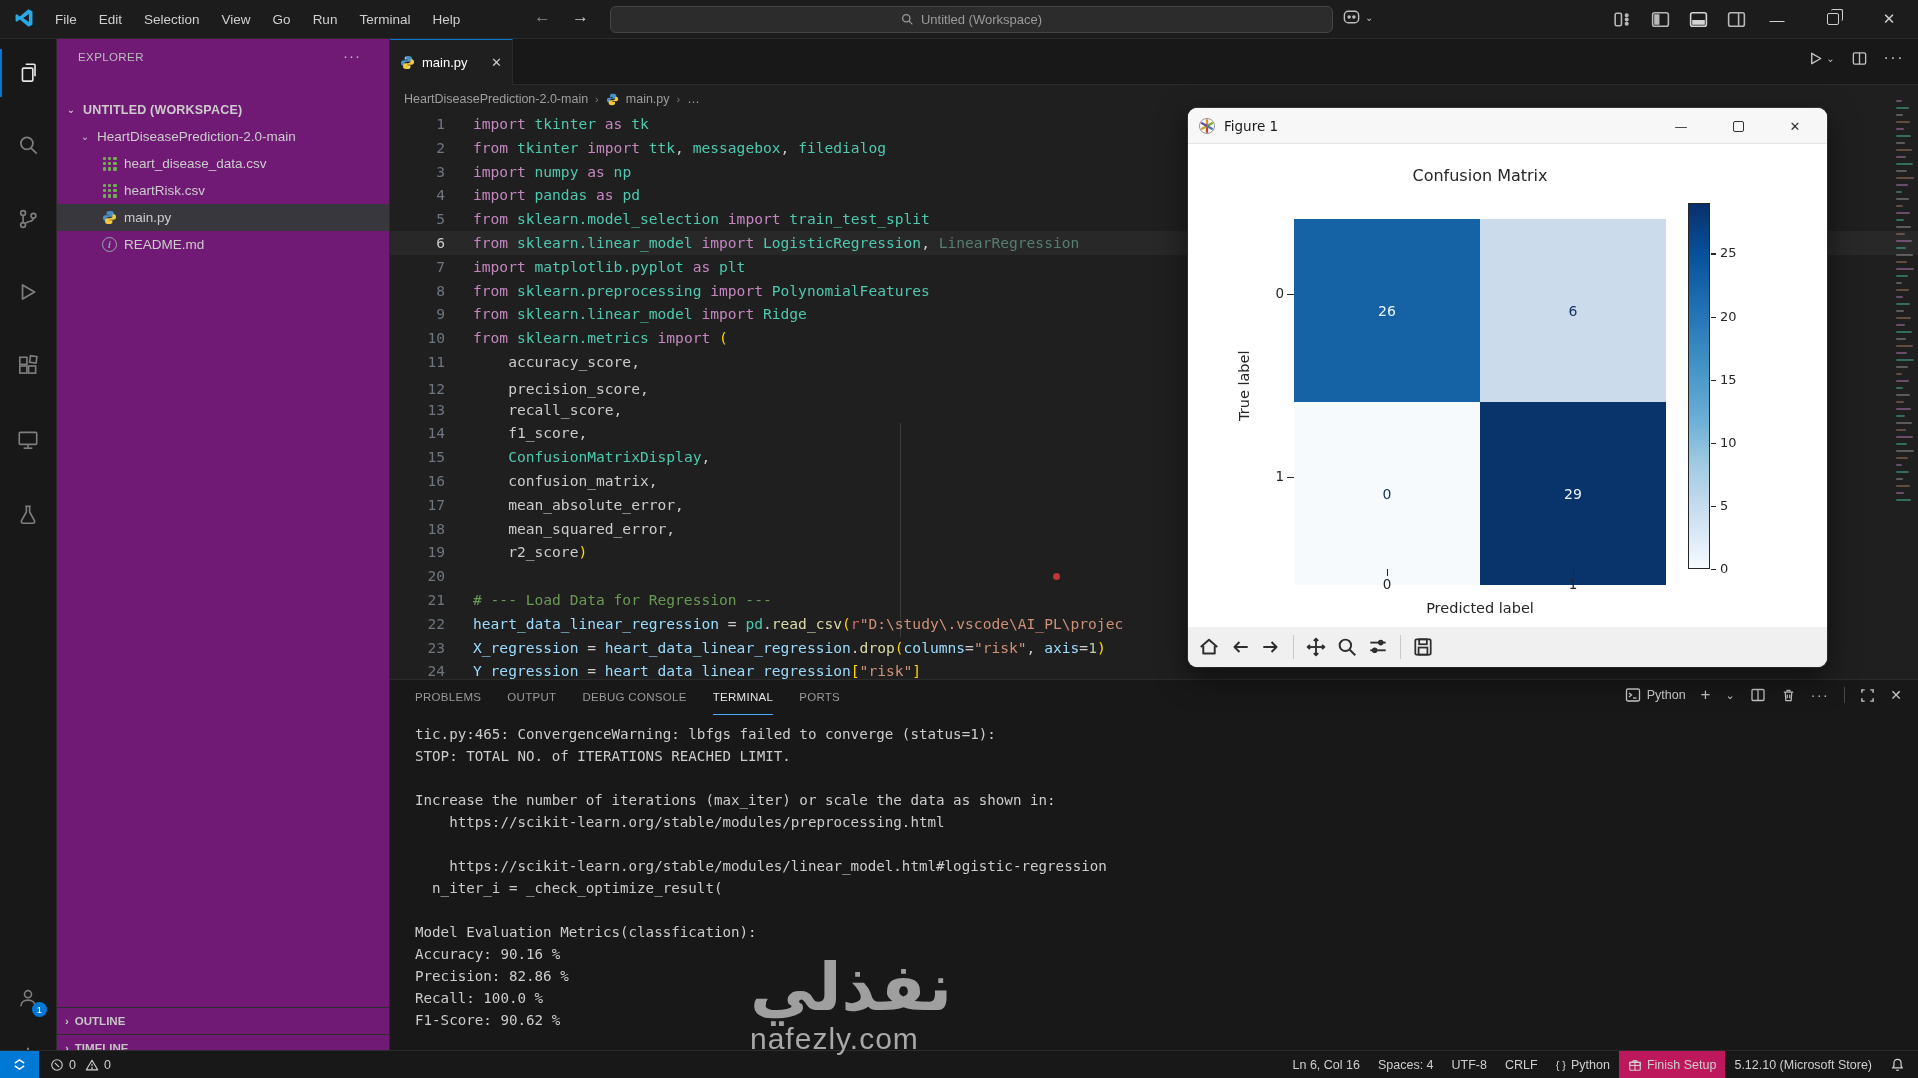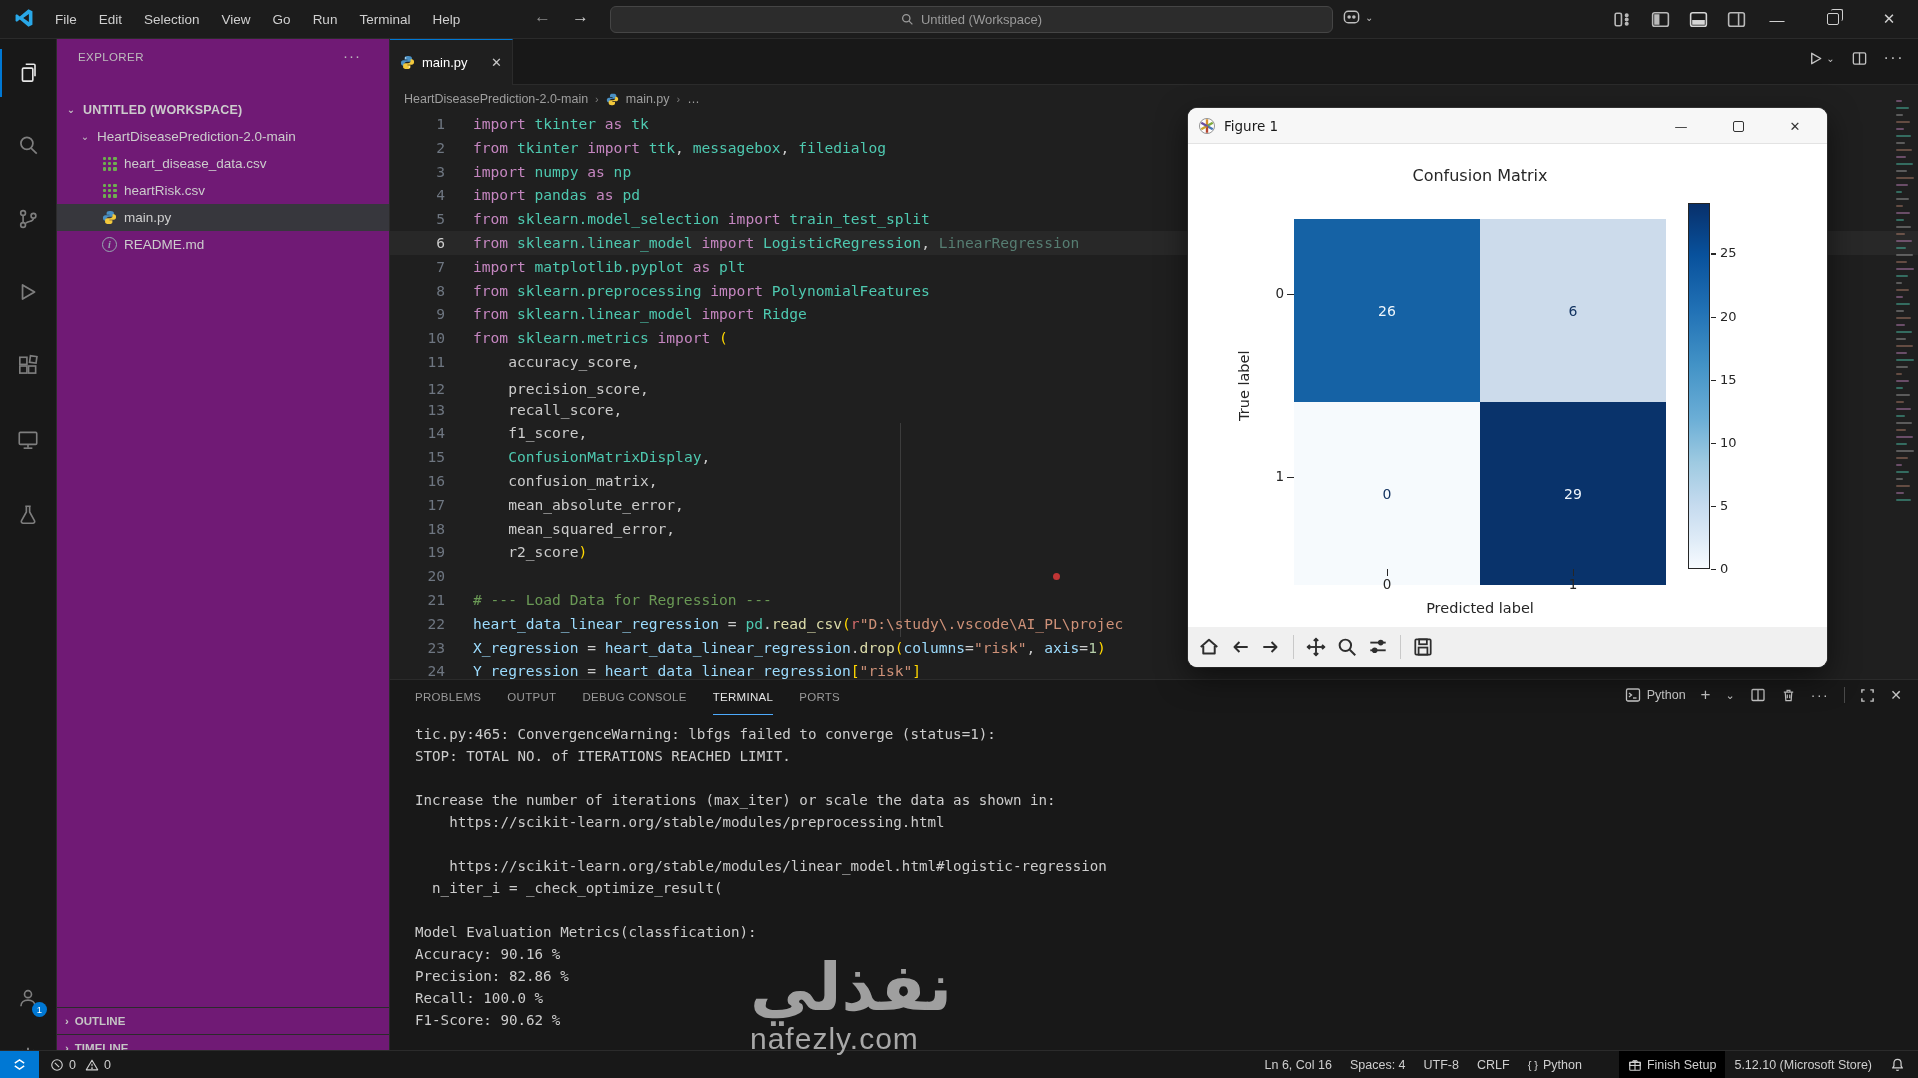--- a/index.html
+++ b/index.html
@@ -113,21 +113,21 @@
                   font-family:"DejaVu Sans Mono","Liberation Mono",monospace; font-size:14.2px; color:#cccccc; }
   .term-line { position:absolute; left:0; white-space:pre; height:22px; line-height:22px; }
 
   
   #statusbar { position:absolute; left:0; top:1050px; width:1918px; height:28px; background:#181818; border-top:1px solid #2b2b2b; z-index:35;
                color:#cfcfcf; font-size:12.5px; }
   #remote-btn { position:absolute; left:0; top:0; width:39px; height:27px; background:#0078d4; color:#fff; display:flex; align-items:center; justify-content:center; }
   #problems-summary { position:absolute; left:50px; top:0; height:27px; display:flex; align-items:center; gap:5px; }
   #status-right { position:absolute; right:4px; top:0; height:27px; display:flex; align-items:center; }
   .sb-item { padding:0 9px; height:27px; display:flex; align-items:center; gap:5px; }
-  .sb-item.chip { background:#000000;margin-left:28px; }
+  .sb-item.chip { background:#be185d; }
 
   
   #watermark { position:absolute; left:750px; top:940px; width:500px; text-align:left; z-index:40; color:#ababab; opacity:.92; pointer-events:none;margin-top:12px; }
   #wm-ar { font-size:66px; font-weight:700; line-height:70px; }
   #wm-site { font-size:30px; letter-spacing:1px; color:#b5b5b5; }
 </style>
 </head>
 <body>
 
 <div id="titlebar">

